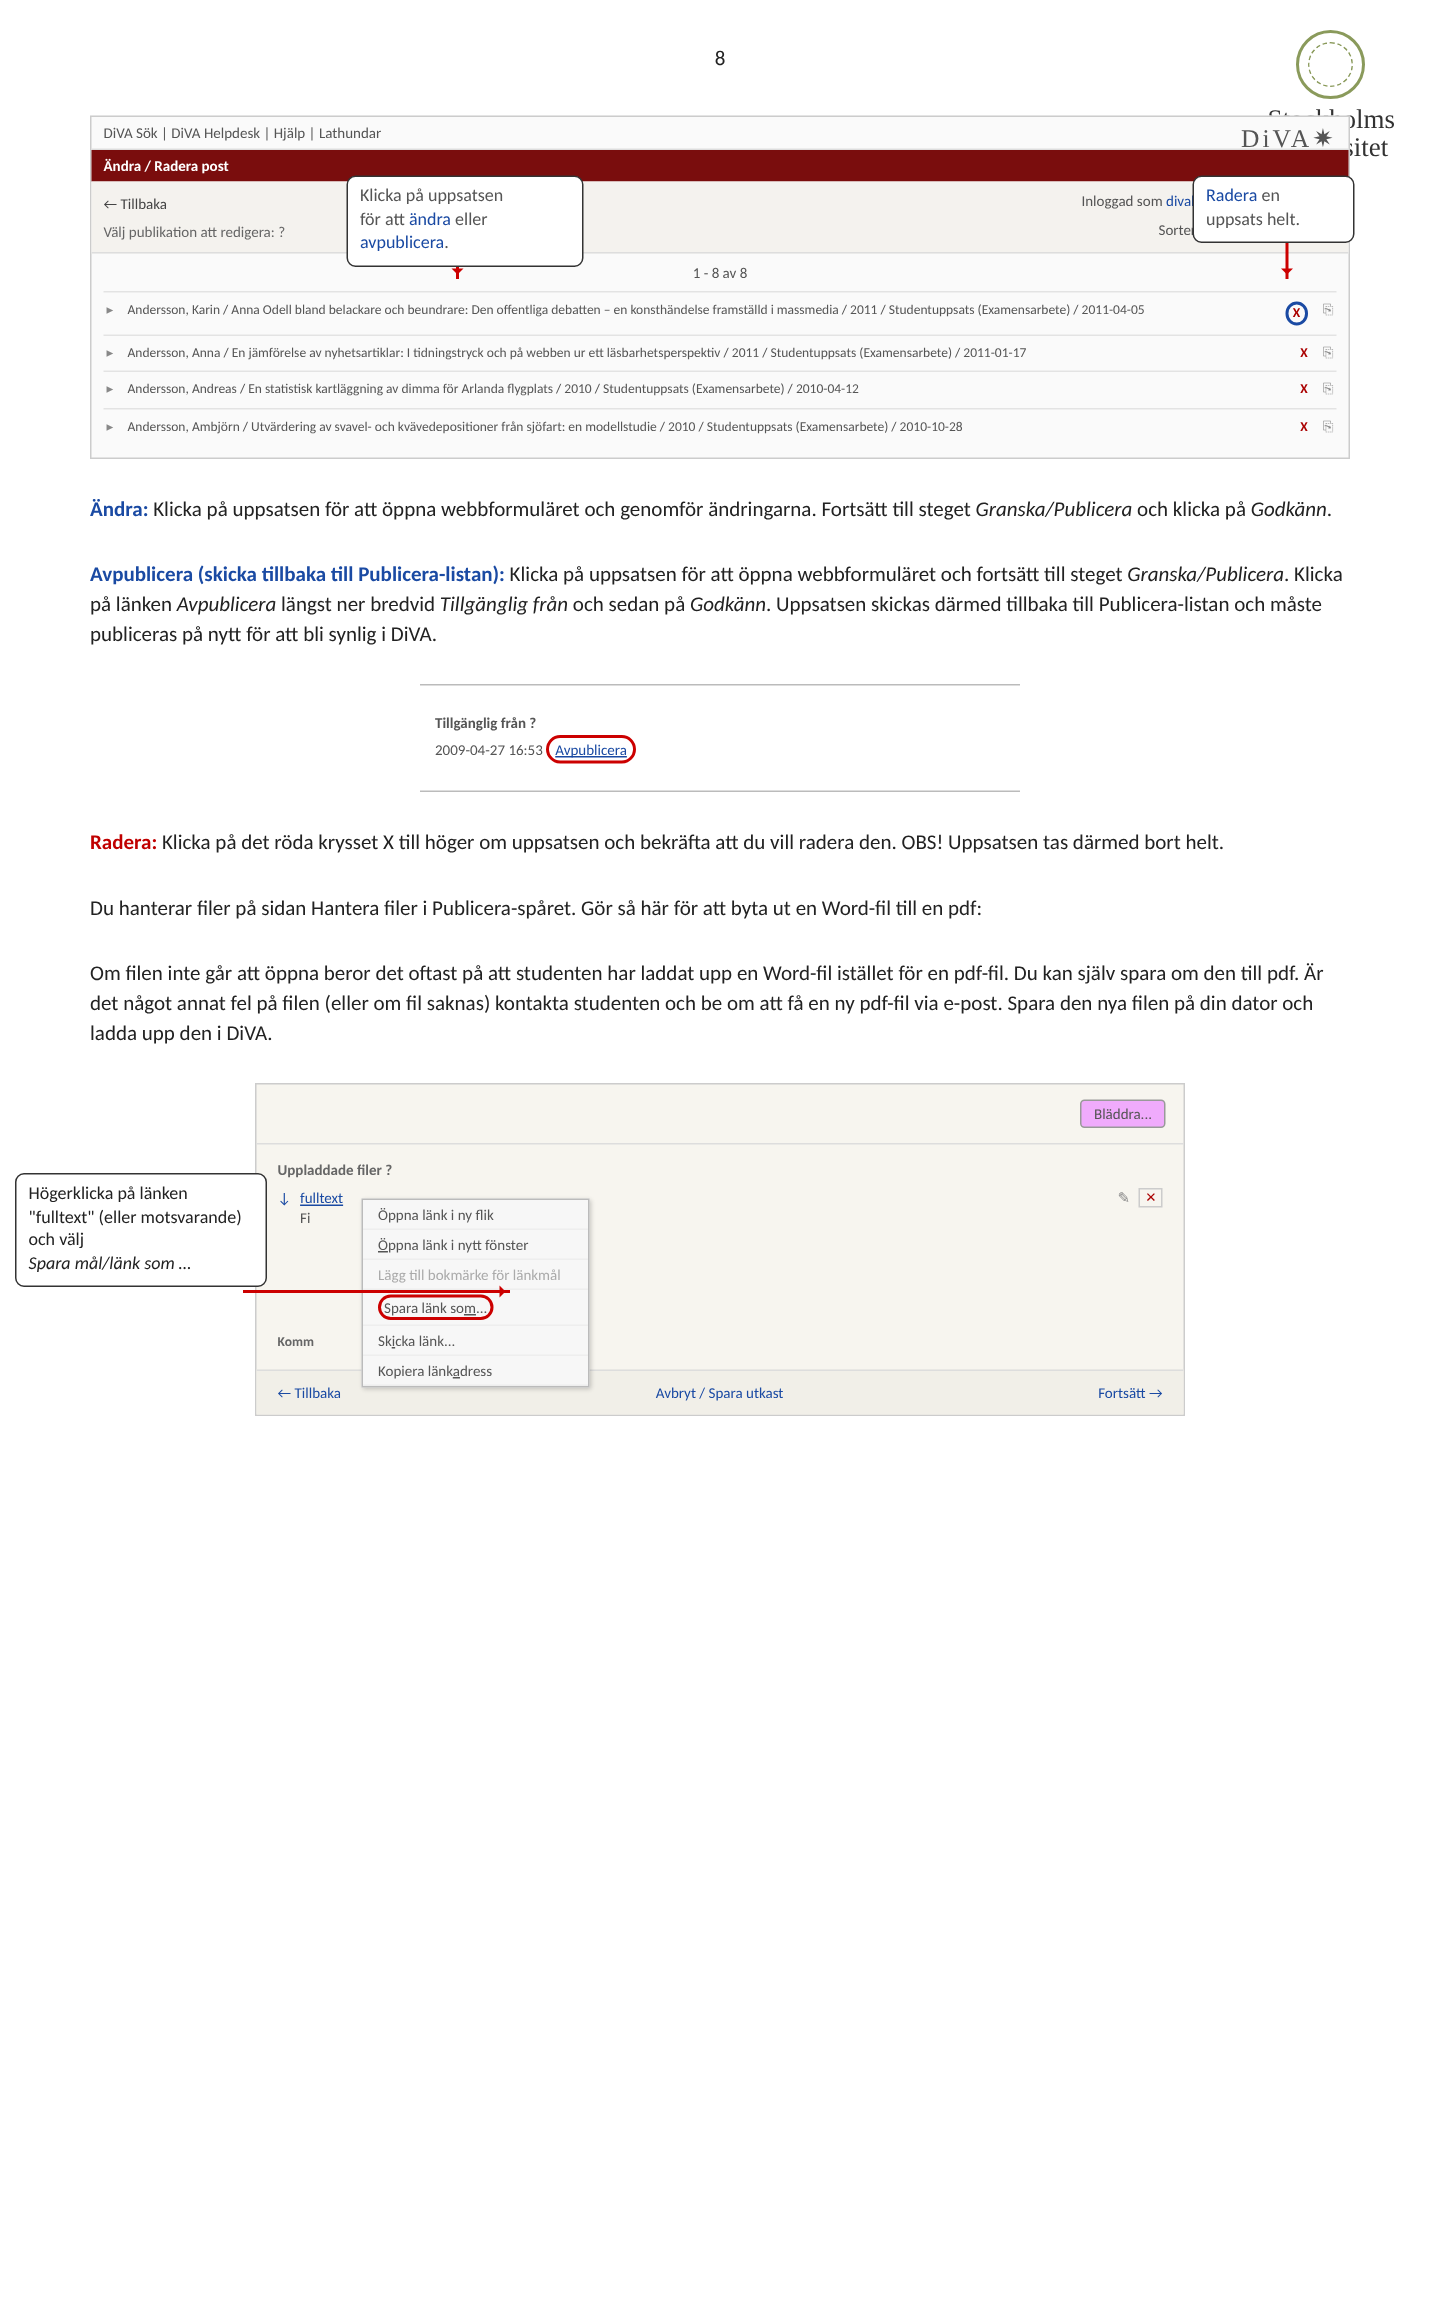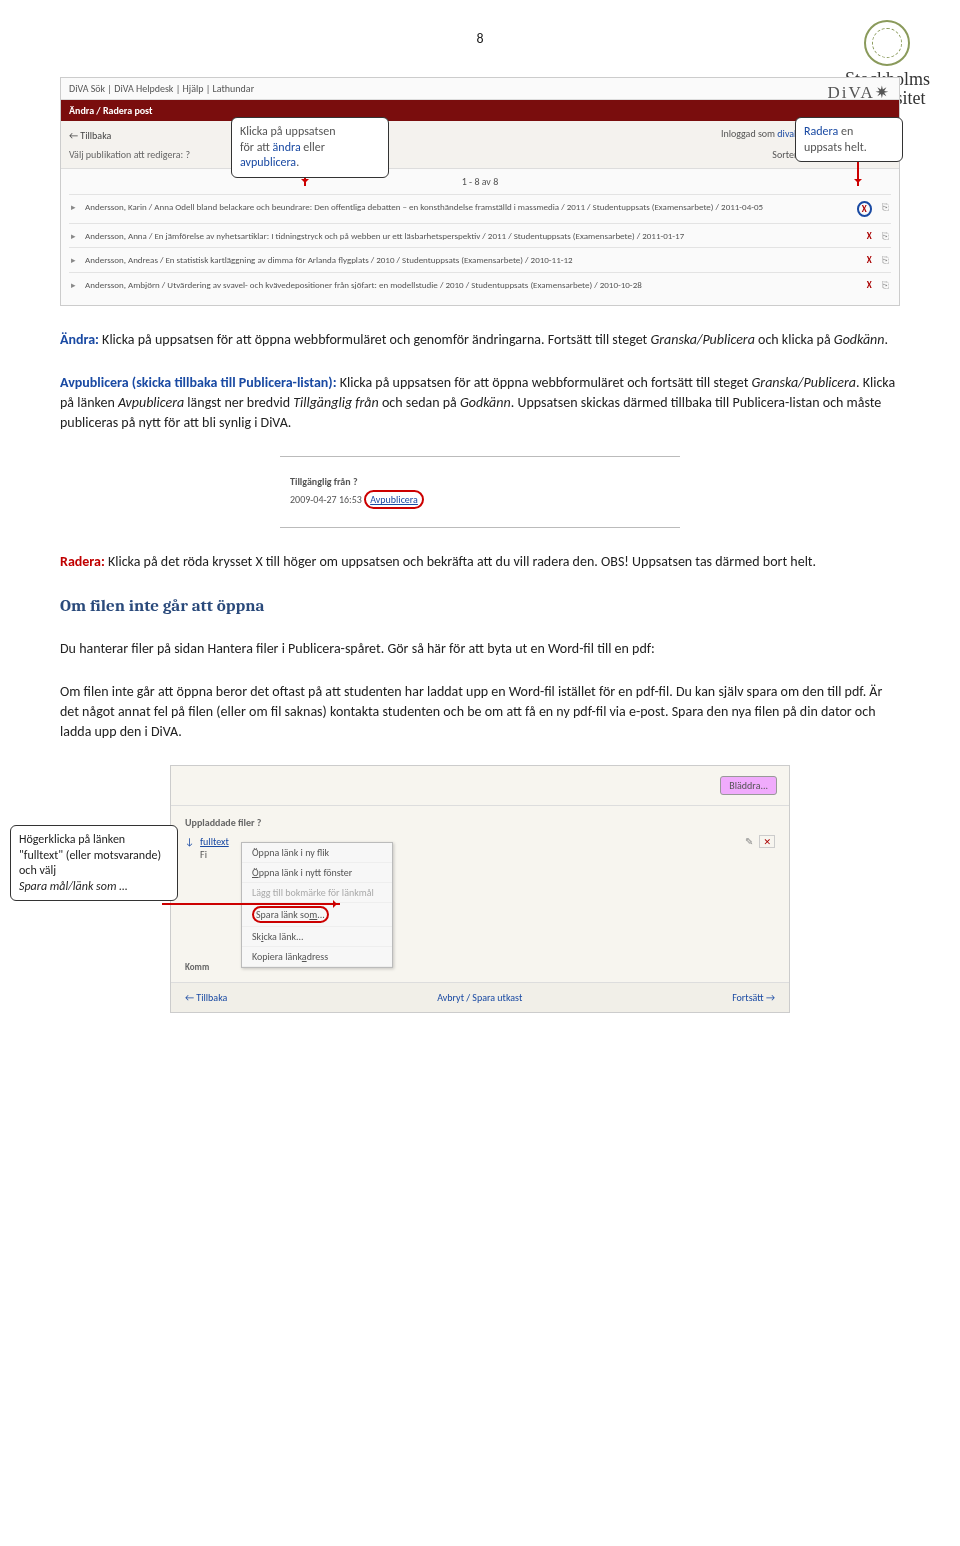--- a/index.html
+++ b/index.html
@@ -123,21 +123,21 @@
         <span class="copy">⎘</span>
       </div>
       <div class="shot-row">
         <span class="exp">▸</span>
         <span class="txt">Andersson, Anna / En jämförelse av nyhetsartiklar: I tidningstryck och på webben ur ett läsbarhetsperspektiv / 2011 / Studentuppsats (Examensarbete) / 2011-01-17</span>
         <span class="del">X</span>
         <span class="copy">⎘</span>
       </div>
       <div class="shot-row">
         <span class="exp">▸</span>
-        <span class="txt">Andersson, Andreas / En statistisk kartläggning av dimma för Arlanda flygplats / 2010 / Studentuppsats (Examensarbete) / 2010-11-12</span>
+        <span class="txt">Andersson, Andreas / En statistisk kartläggning av dimma för Arlanda flygplats / 2010 / Studentuppsats (Examensarbete) / 2010-04-12</span>
         <span class="del">X</span>
         <span class="copy">⎘</span>
       </div>
       <div class="shot-row">
         <span class="exp">▸</span>
         <span class="txt">Andersson, Ambjörn / Utvärdering av svavel- och kvävedepositioner från sjöfart: en modellstudie / 2010 / Studentuppsats (Examensarbete) / 2010-10-28</span>
         <span class="del">X</span>
         <span class="copy">⎘</span>
       </div>
     </div>
@@ -156,21 +156,20 @@
     <div style="margin-top:2px">
       <span>2009-04-27 16:53</span>
       <span class="circ">Avpublicera</span>
     </div>
   </div>
 
   <p class="para">
     <span class="red"><b>Radera:</b></span><span> Klicka på det röda krysset X till höger om uppsatsen och bekräfta att du vill radera den. OBS! Uppsatsen tas därmed bort helt.</span>
   </p>
 
-  <h3>Om filen inte går att öppna</h3>
   <p class="para">Du hanterar filer på sidan Hantera filer i Publicera-spåret. Gör så här för att byta ut en Word-fil till en pdf:</p>
   <p class="para">Om filen inte går att öppna beror det oftast på att studenten har laddat upp en Word-fil istället för en pdf-fil. Du kan själv spara om den till pdf. Är det något annat fel på filen (eller om fil saknas) kontakta studenten och be om att få en ny pdf-fil via e-post. Spara den nya filen på din dator och ladda upp den i DiVA.</p>
 
   <div class="shot3wrap">
     <div class="callout" style="left:-160px;top:60px;width:150px">
       <span>Högerklicka på länken "fulltext" (eller motsvarande) och välj</span><br>
       <span class="em">Spara mål/länk som …</span>
     </div>
     <div class="ctx-arrow" style="left:-8px;top:138px;width:178px"></div>
 
@@ -194,21 +193,21 @@
 
         <div class="ctx" style="left:70px;top:36px">
           <div>Öppna länk i ny f<u>l</u>ik</div>
           <div><u>Ö</u>ppna länk i nytt fönster</div>
           <div class="disabled">Lägg till bokmärke för länkmål</div>
           <div><span class="ctx-circ">Spara länk so<u>m</u>...</span></div>
           <div>Sk<u>i</u>cka länk...</div>
           <div>Kopiera länk<u>a</u>dress</div>
         </div>
 
-        <div class="kom" style="margin-top:100px">Komm</div>
+        <div class="kom" style="margin-top:71px">Komm</div>
       </div>
       <div class="footer">
         <span class="flnk">← <span>Tillbaka</span></span>
         <span class="flnk">Avbryt / Spara utkast</span>
         <span class="flnk"><span>Fortsätt</span> →</span>
       </div>
     </div>
   </div>
 </div>
 

